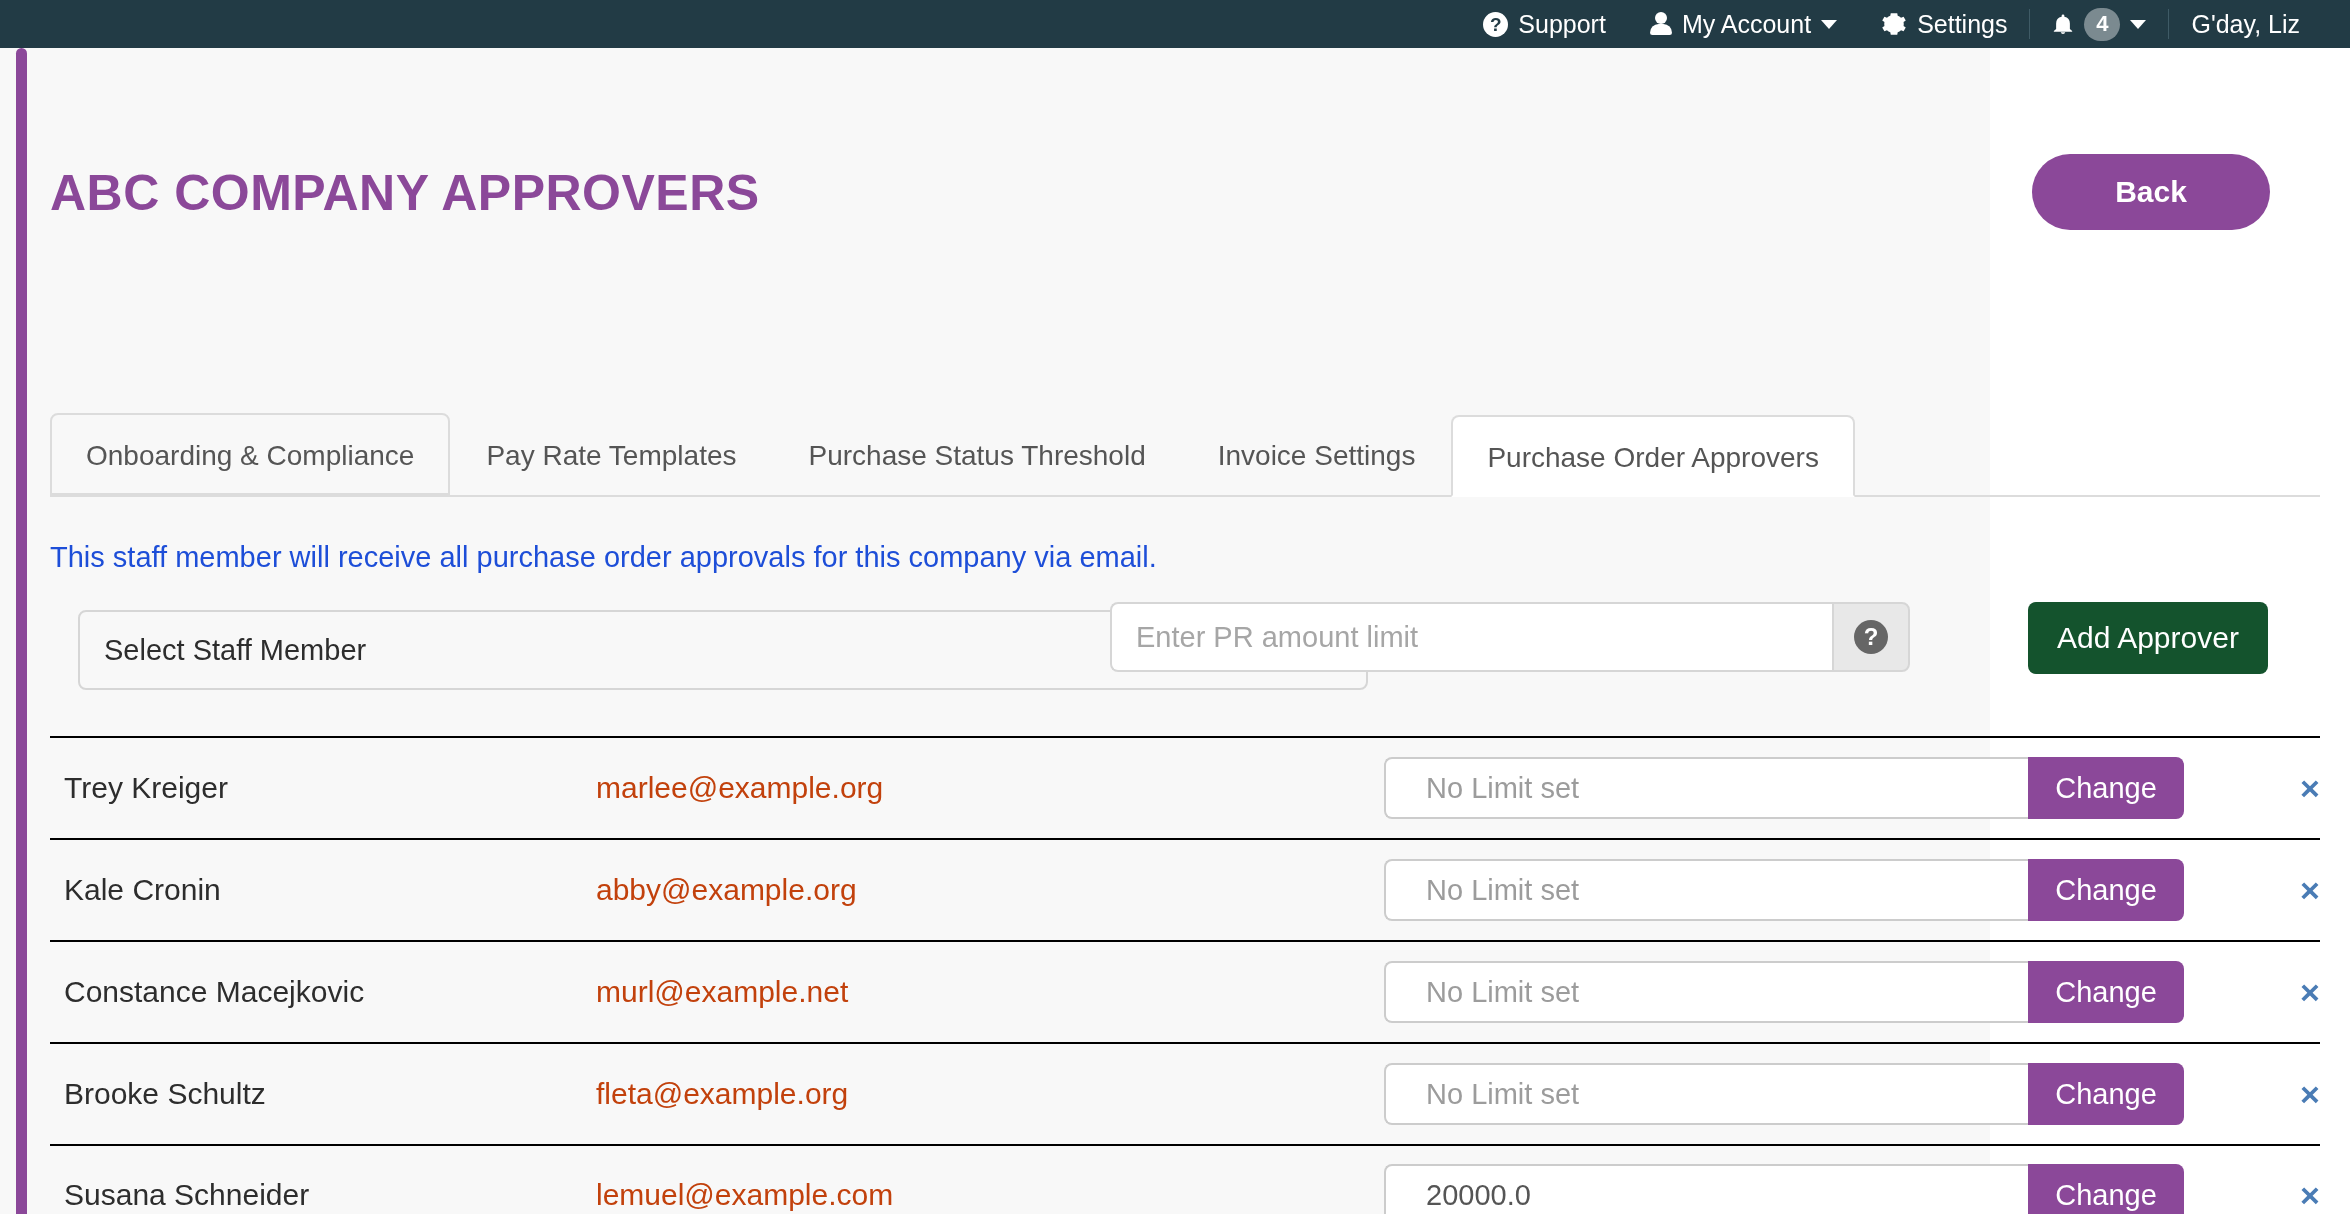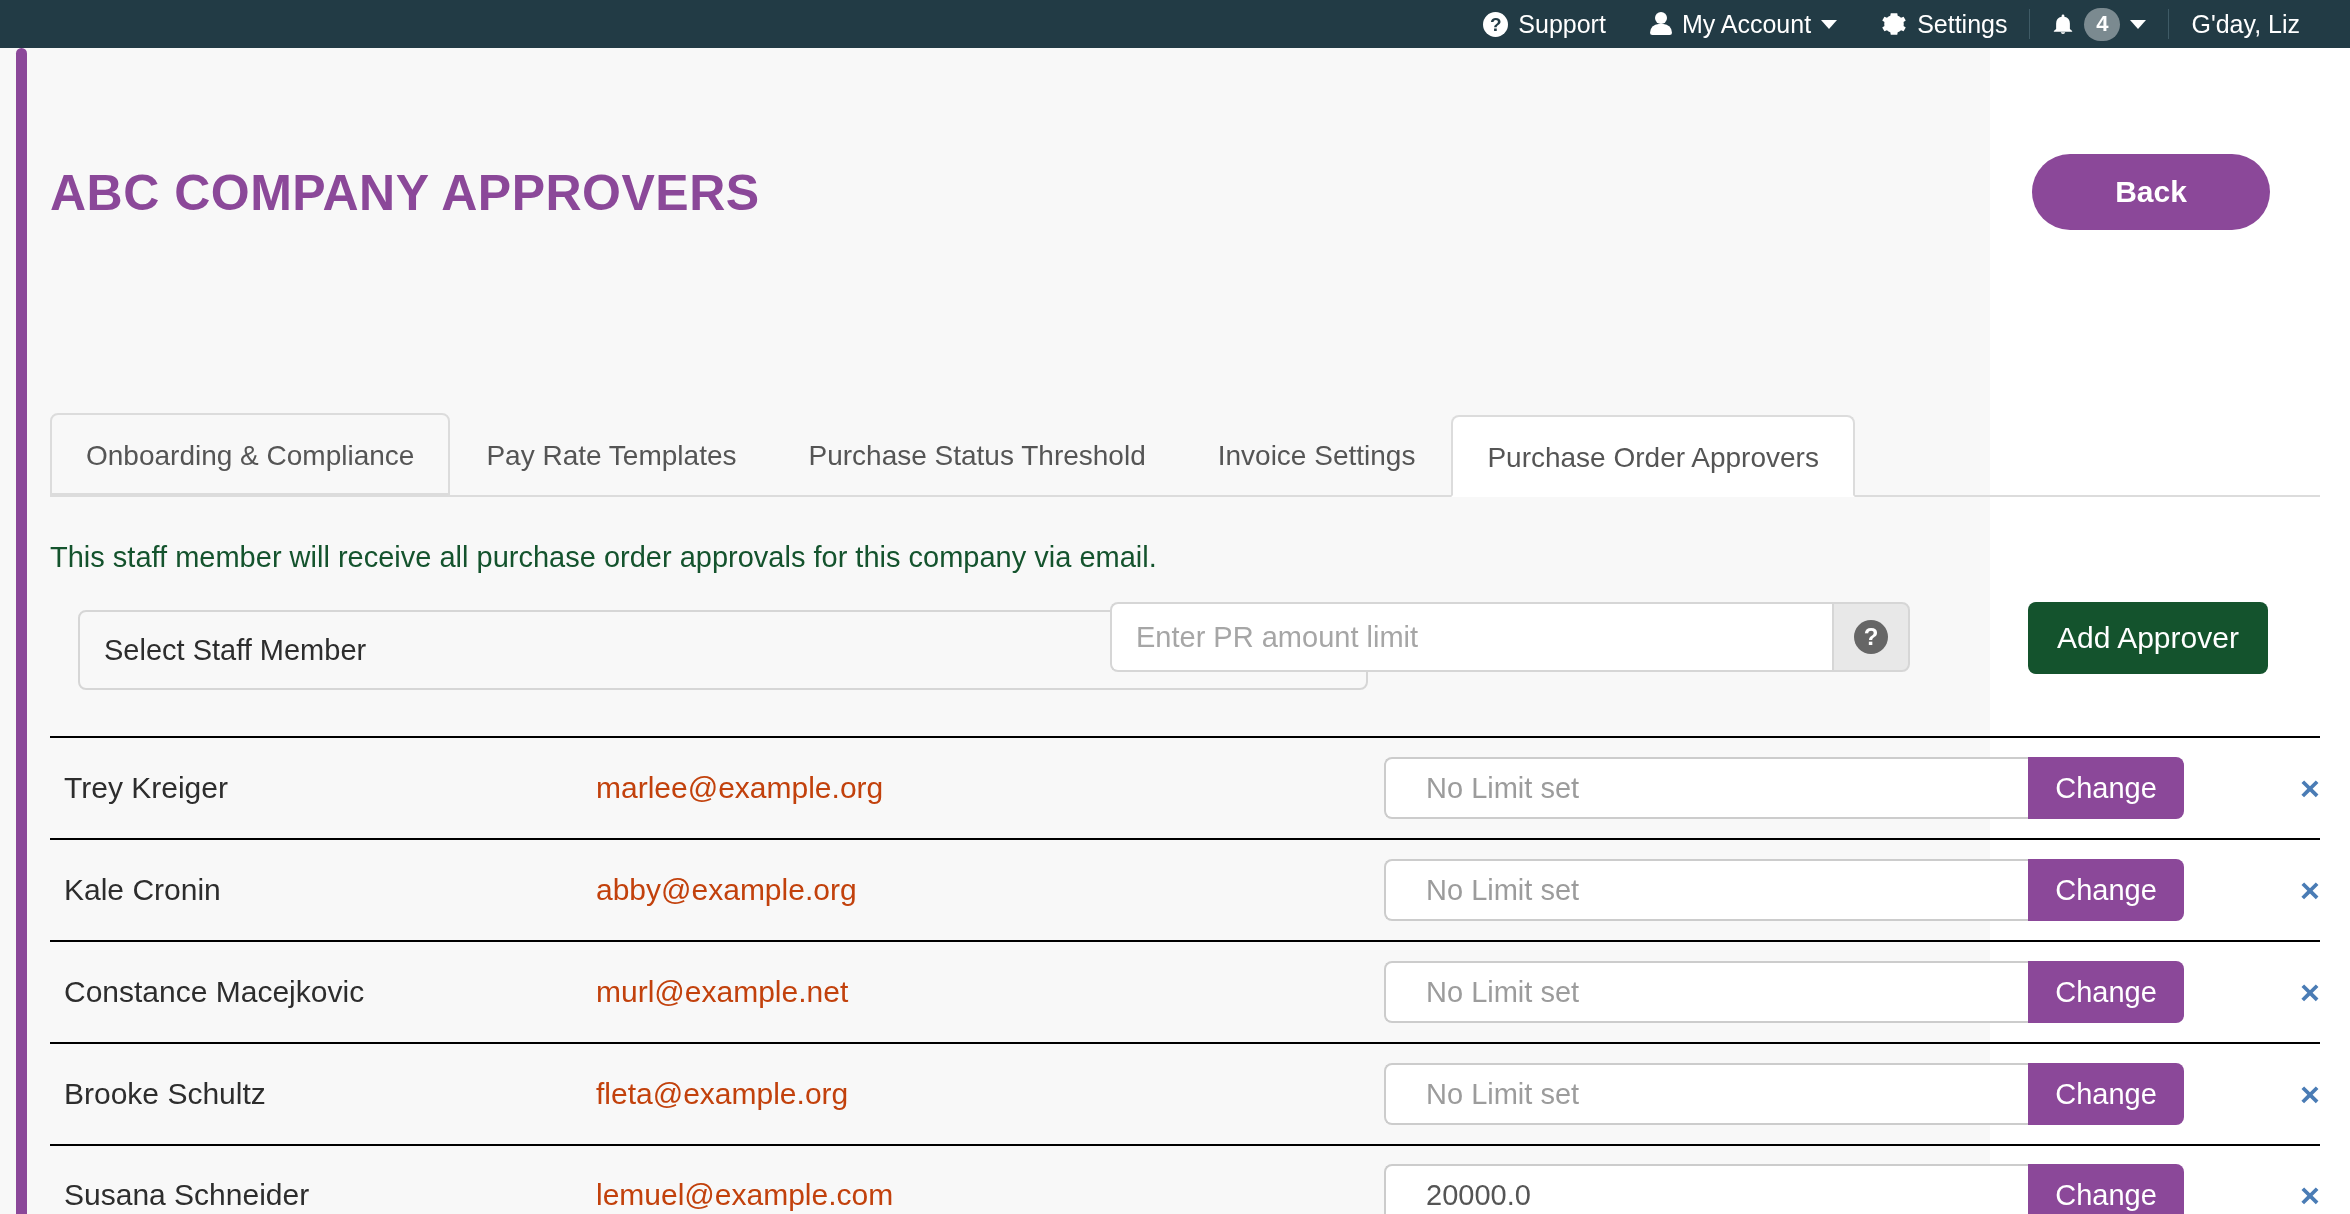--- a/index.html
+++ b/index.html
@@ -120,21 +120,21 @@
   .stab.active {
     border-color: #dcdcdc;
     background: #ffffff;
     margin-bottom: -2px;
     border-bottom-color: #ffffff;
   }
 
   
   .desc {
     position: absolute; top: 493px; left: 50px;
-    font-size: 29px; color: #14532d;
+    font-size: 29px; color: #1d4ed8;
   }
 
   
   .add-form { position: absolute; top: 552px; left: 78px; width: 2230px; height: 110px; }
   .select-staff {
     position: absolute; top: 10px; left: 0;
     width: 1290px; height: 80px;
     background: #f8f8f8;
     border: 2px solid #d6d6d6; border-radius: 8px;
     font-size: 29px; color: #2d2d2d;

